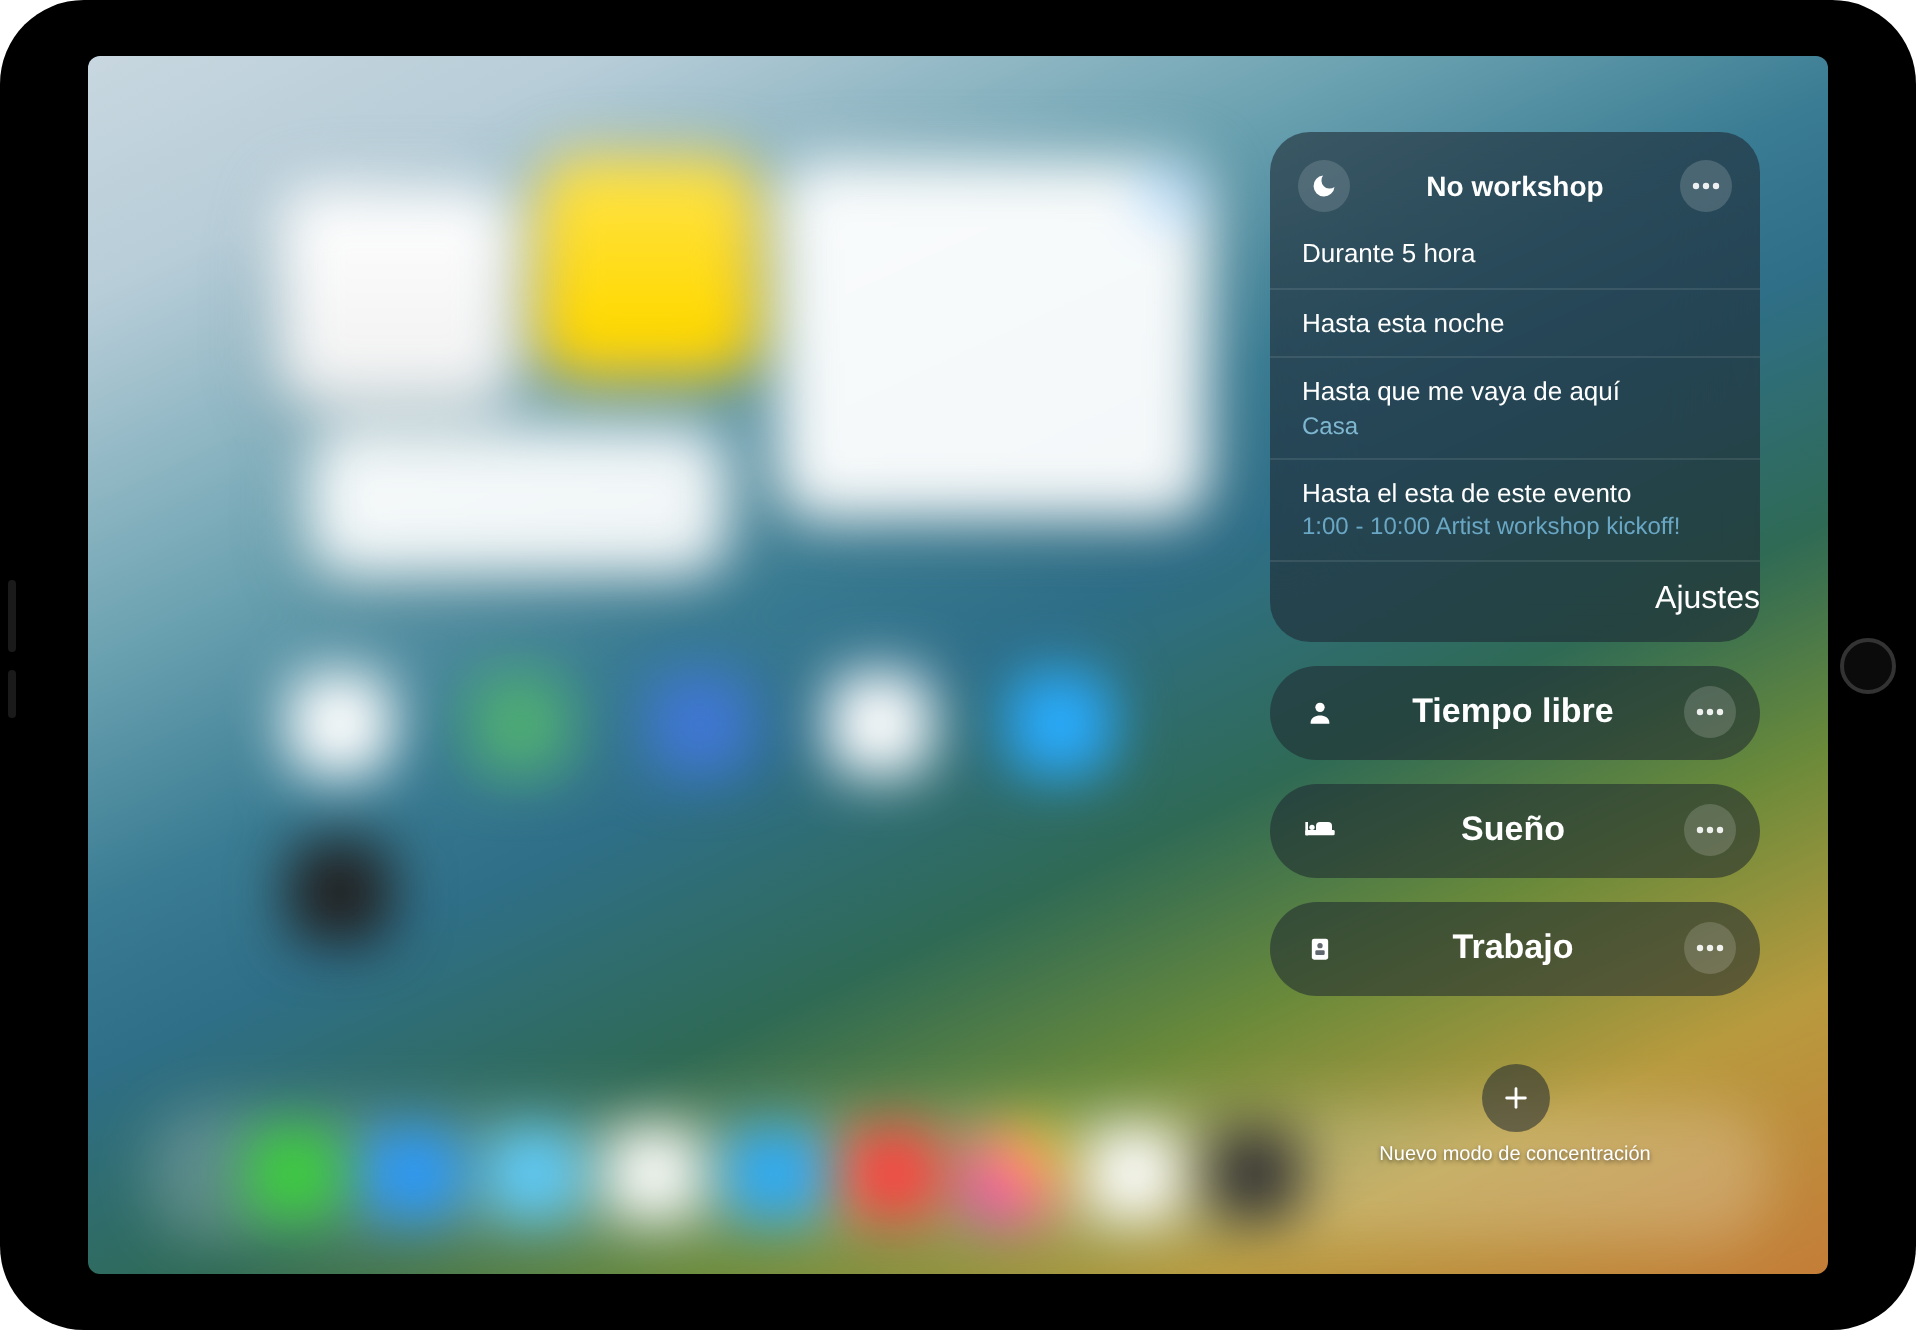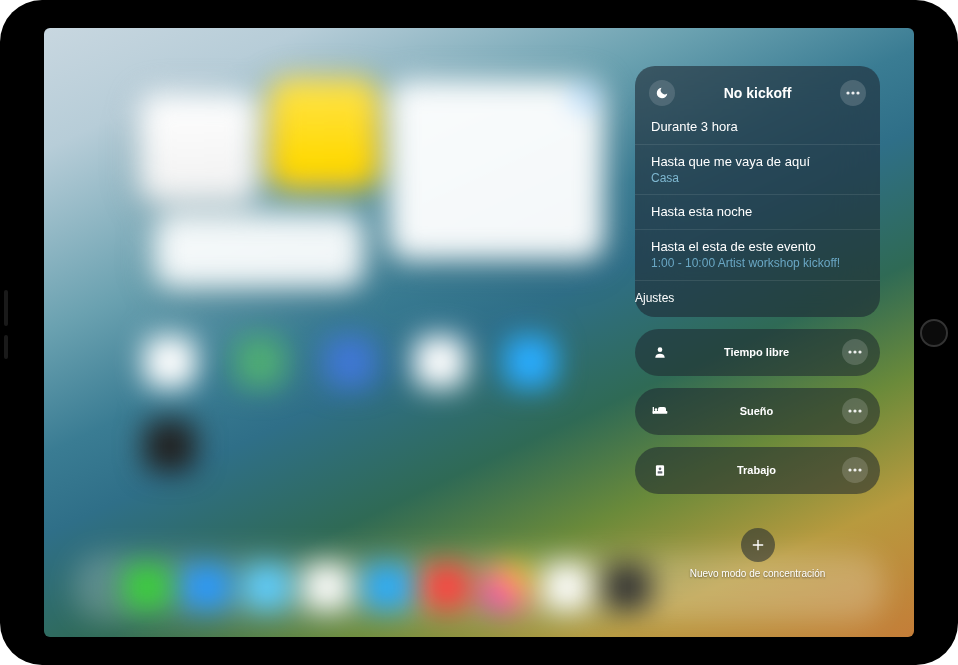--- a/index.html
+++ b/index.html
@@ -119,42 +119,42 @@
   .opt {
     padding: 8px 16px;
     border-top: 1px solid rgba(255,255,255,0.09);
     line-height: 1.35;
     cursor: pointer;
   }
   .opt.first { border-top: none; padding-top: 2px; }
   .opt .sub { color: #7fb7d0; font-size: 12px; }
   .opt .sub.ev { color: #6aa7c4; }
   .settings {
-    text-align: left;
+    text-align: right;
     padding: 10px 0 6px 0;
     border-top: 1px solid rgba(255,255,255,0.09);
     cursor: pointer;
-    font-size: 12px;
+    font-size: 16px;
   }
 
   .pill {
     margin-top: 12px;
     background: rgba(30,38,48,0.55);
     border-radius: 26px;
     height: 47px;
     display: flex;
     align-items: center;
     padding: 0 12px 0 14px;
     cursor: pointer;
   }
   .pill .picon {
     width: 22px; display:flex; justify-content:center;
   }
   .pill .plabel {
-    flex: 1; text-align: center; font-weight: 600; font-size: 11px;
+    flex: 1; text-align: center; font-weight: 600; font-size: 17px;
     color: #fff;
   }
 
   .newfocus {
     margin-top: 34px;
     text-align: center;
   }
   .plusbtn {
     width: 34px; height: 34px; border-radius: 50%;
     background: rgba(30,38,48,0.55);
@@ -207,39 +207,39 @@
 
     <div class="panel">
 
       <div class="card">
         <div class="card-head">
           <div class="hicon">
             <svg width="14" height="14" viewBox="0 0 24 24" fill="#fff">
                 <path d="M21 12.8A9 9 0 1 1 11.2 3a7 7 0 0 0 9.8 9.8z"></path>
               </svg>
           </div>
-          <div class="title">No kickoff</div>
+          <div class="title">No workshop</div>
           <div class="more">
             <svg width="14" height="4" viewBox="0 0 14 4" fill="#fff">
                 <circle cx="2" cy="2" r="1.6"></circle>
                 <circle cx="7" cy="2" r="1.6"></circle>
                 <circle cx="12" cy="2" r="1.6"></circle>
               </svg>
           </div>
         </div>
 
         <div class="opt first">
-          <div>Durante 3 hora</div>
+          <div>Durante 5 hora</div>
+        </div>
+        <div class="opt">
+          <div>Hasta esta noche</div>
         </div>
         <div class="opt">
           <div>Hasta que me vaya de aquí</div>
           <div class="sub">Casa</div>
-        </div>
-        <div class="opt">
-          <div>Hasta esta noche</div>
         </div>
         <div class="opt">
           <div>Hasta el esta de este evento</div>
           <div class="sub ev">1:00 - 10:00 Artist workshop kickoff!</div>
         </div>
         <div class="settings">Ajustes</div>
       </div>
 
       <div class="pill">
         <div class="picon">

